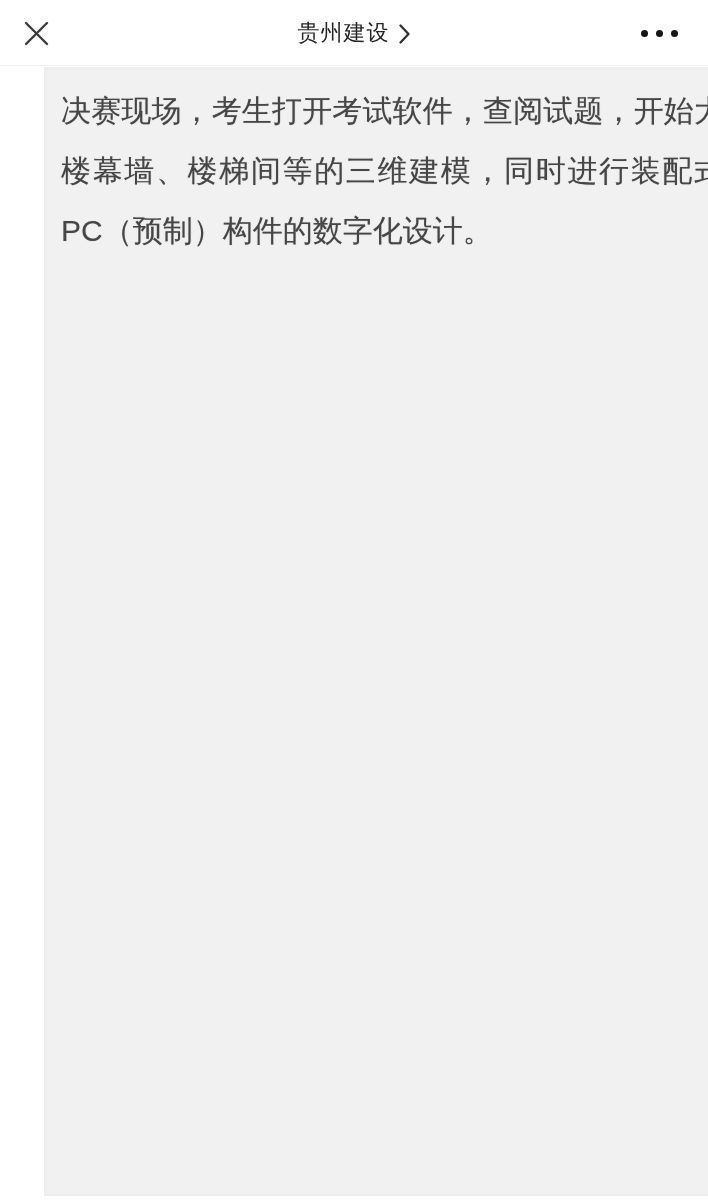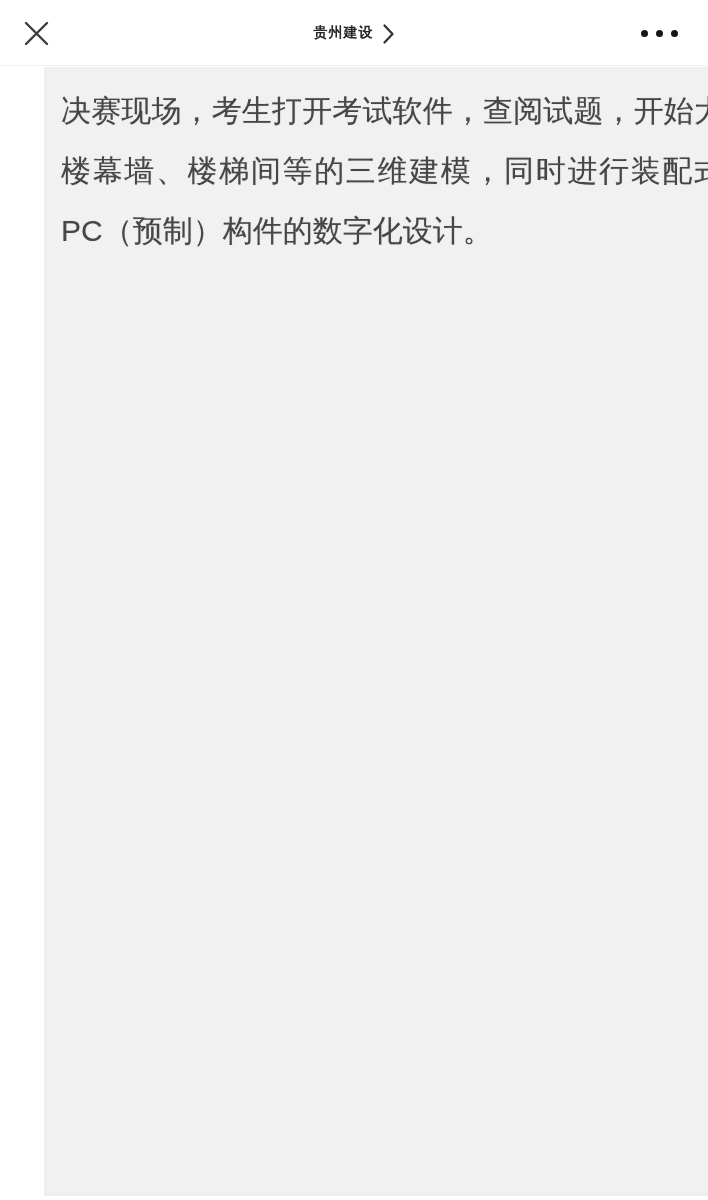--- a/index.html
+++ b/index.html
@@ -30,22 +30,22 @@
     background: transparent; border: none; padding: 4px;
     cursor: pointer;
     display: flex; align-items: center; justify-content: center;
   }
   .title-wrap {
     display: flex; align-items: center; gap: 8px;
     cursor: pointer;
     max-width: 420px;
   }
   .title-text {
-    font-size: 14px;
-    font-weight: 700;
+    font-size: 22px;
+    font-weight: 400;
     letter-spacing: 1px;
     color: var(--header-text, #262626);
     white-space: nowrap;
   }
   .chevron-svg { display: block; margin-top: 2px; }
   .more-btn {
     position: absolute; right: 28px; top: 23px;
     height: 20px;
     background: transparent; border: none; padding: 4px 2px;
     cursor: pointer;

